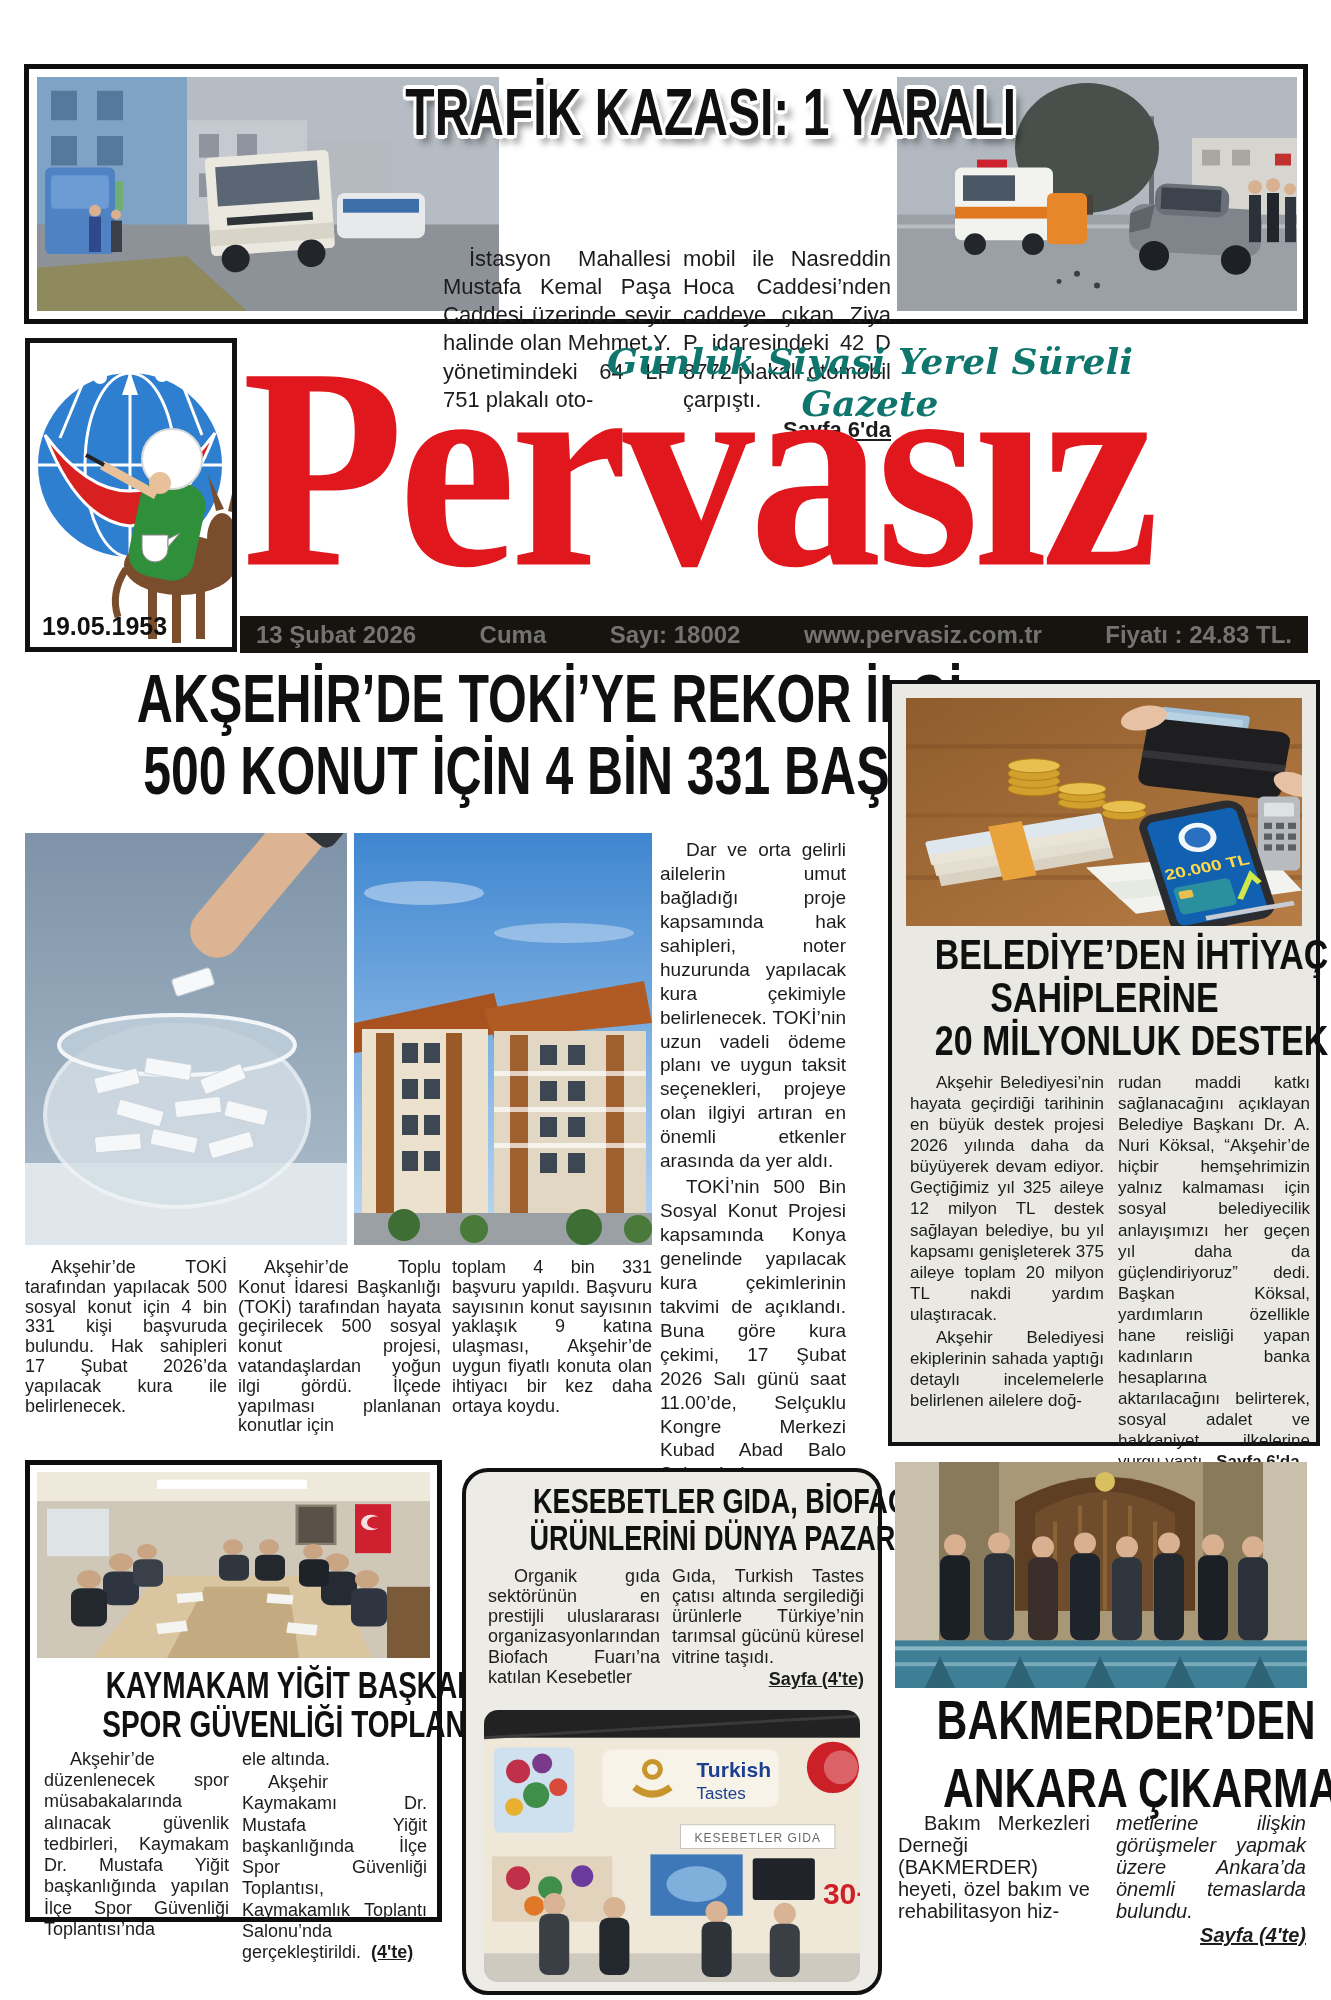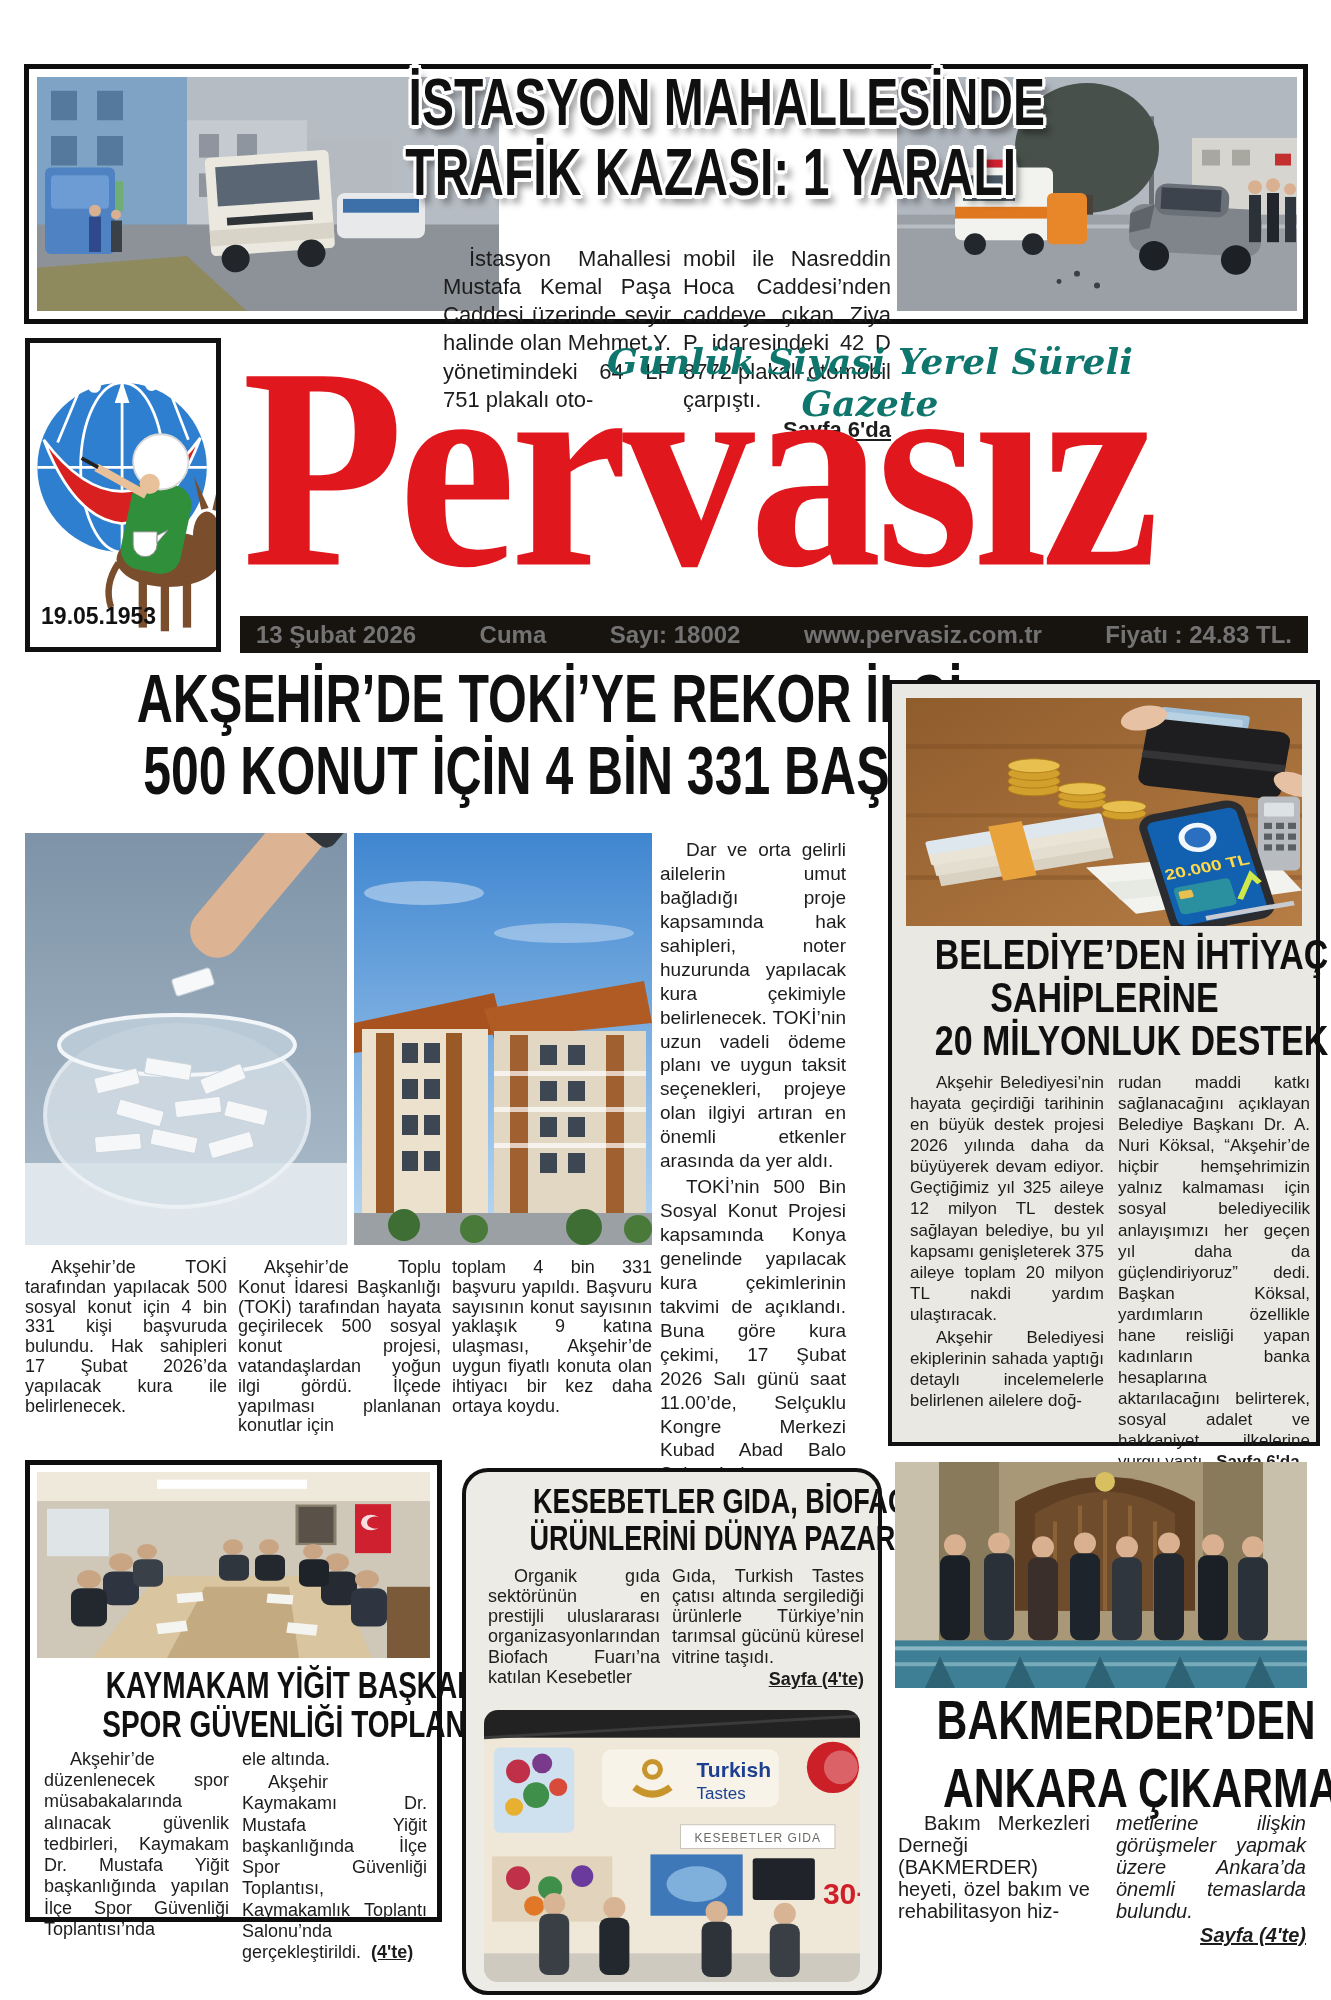--- a/index.html
+++ b/index.html
@@ -122,34 +122,33 @@
           <circle cx="376" cy="110" r="7" fill="#d9b090"></circle>
         <rect x="388" y="122" width="11" height="46" fill="#30363e"></rect>
           <circle cx="393" cy="114" r="6" fill="#d9b090"></circle>
         <circle cx="180" cy="200" r="3" fill="#3a3f44"></circle>
           <circle cx="200" cy="212" r="3" fill="#3a3f44"></circle>
           <circle cx="162" cy="208" r="2.5" fill="#3a3f44"></circle>
       </svg>
     </div>
 
     <div class="abs hl outline" style="left:300px;top:4px;width:664px;z-index:3;font-size:60px;">
-      <div class="line"><span class="sq" style="--sx:.8;--sy:1.1;">İSTASYON MAHALLESİNDE</span></div>
       <div class="line" style="margin-top:10px;"><span class="sq" style="--sx:.8;--sy:1.1;">TRAFİK KAZASI: 1 YARALI</span></div>
     </div>
 
     <div class="abs jt ts-col" style="left:414px;top:176px;width:228px;height:118px;">
       <p class="ind">İstasyon Mahallesi Mustafa Kemal Paşa Caddesi üzerinde seyir halinde olan Mehmet Y. yönetimindeki 64 LF 751 plakalı oto-</p>
     </div>
     <div class="abs jt ts-col" style="left:654px;top:176px;width:208px;height:118px;">
       <p>mobil ile Nasreddin Hoca Caddesi’nden caddeye çıkan Ziya P. idaresindeki 42 D 8772 plakalı otomobil çarpıştı.</p>
       <div class="refline"><span>Sayfa 6'da</span></div>
     </div>
   </div>
 
-  <div class="abs" style="left:25px;top:338px;width:196px;height:314px;border:5px solid #111;box-sizing:border-box;background:#fff;">
+  <div class="abs" style="left:25px;top:338px;width:212px;height:314px;border:5px solid #111;box-sizing:border-box;background:#fff;">
     <svg viewBox="0 0 202 304" style="width:100%;height:100%;display:block;">
       <circle cx="100" cy="122" r="92" fill="#2e7fd0"></circle>
       <ellipse cx="100" cy="122" rx="45" ry="92" fill="none" stroke="#fff" stroke-width="3"></ellipse>
       <line x1="8" y1="122" x2="192" y2="122" stroke="#fff" stroke-width="3"></line>
       <line x1="100" y1="30" x2="100" y2="214" stroke="#fff" stroke-width="3"></line>
       <path d="M15,92 Q100,205 185,90 Q152,178 100,183 Q48,178 15,92 Z" fill="#d82020" stroke="#fff" stroke-width="3"></path>
       <line x1="30" y1="95" x2="52" y2="42" stroke="#fff" stroke-width="3"></line>
       <line x1="172" y1="92" x2="152" y2="40" stroke="#fff" stroke-width="3"></line>
       <circle cx="70" cy="34" r="7" fill="#fff"></circle>
         <circle cx="132" cy="32" r="7" fill="#fff"></circle>

